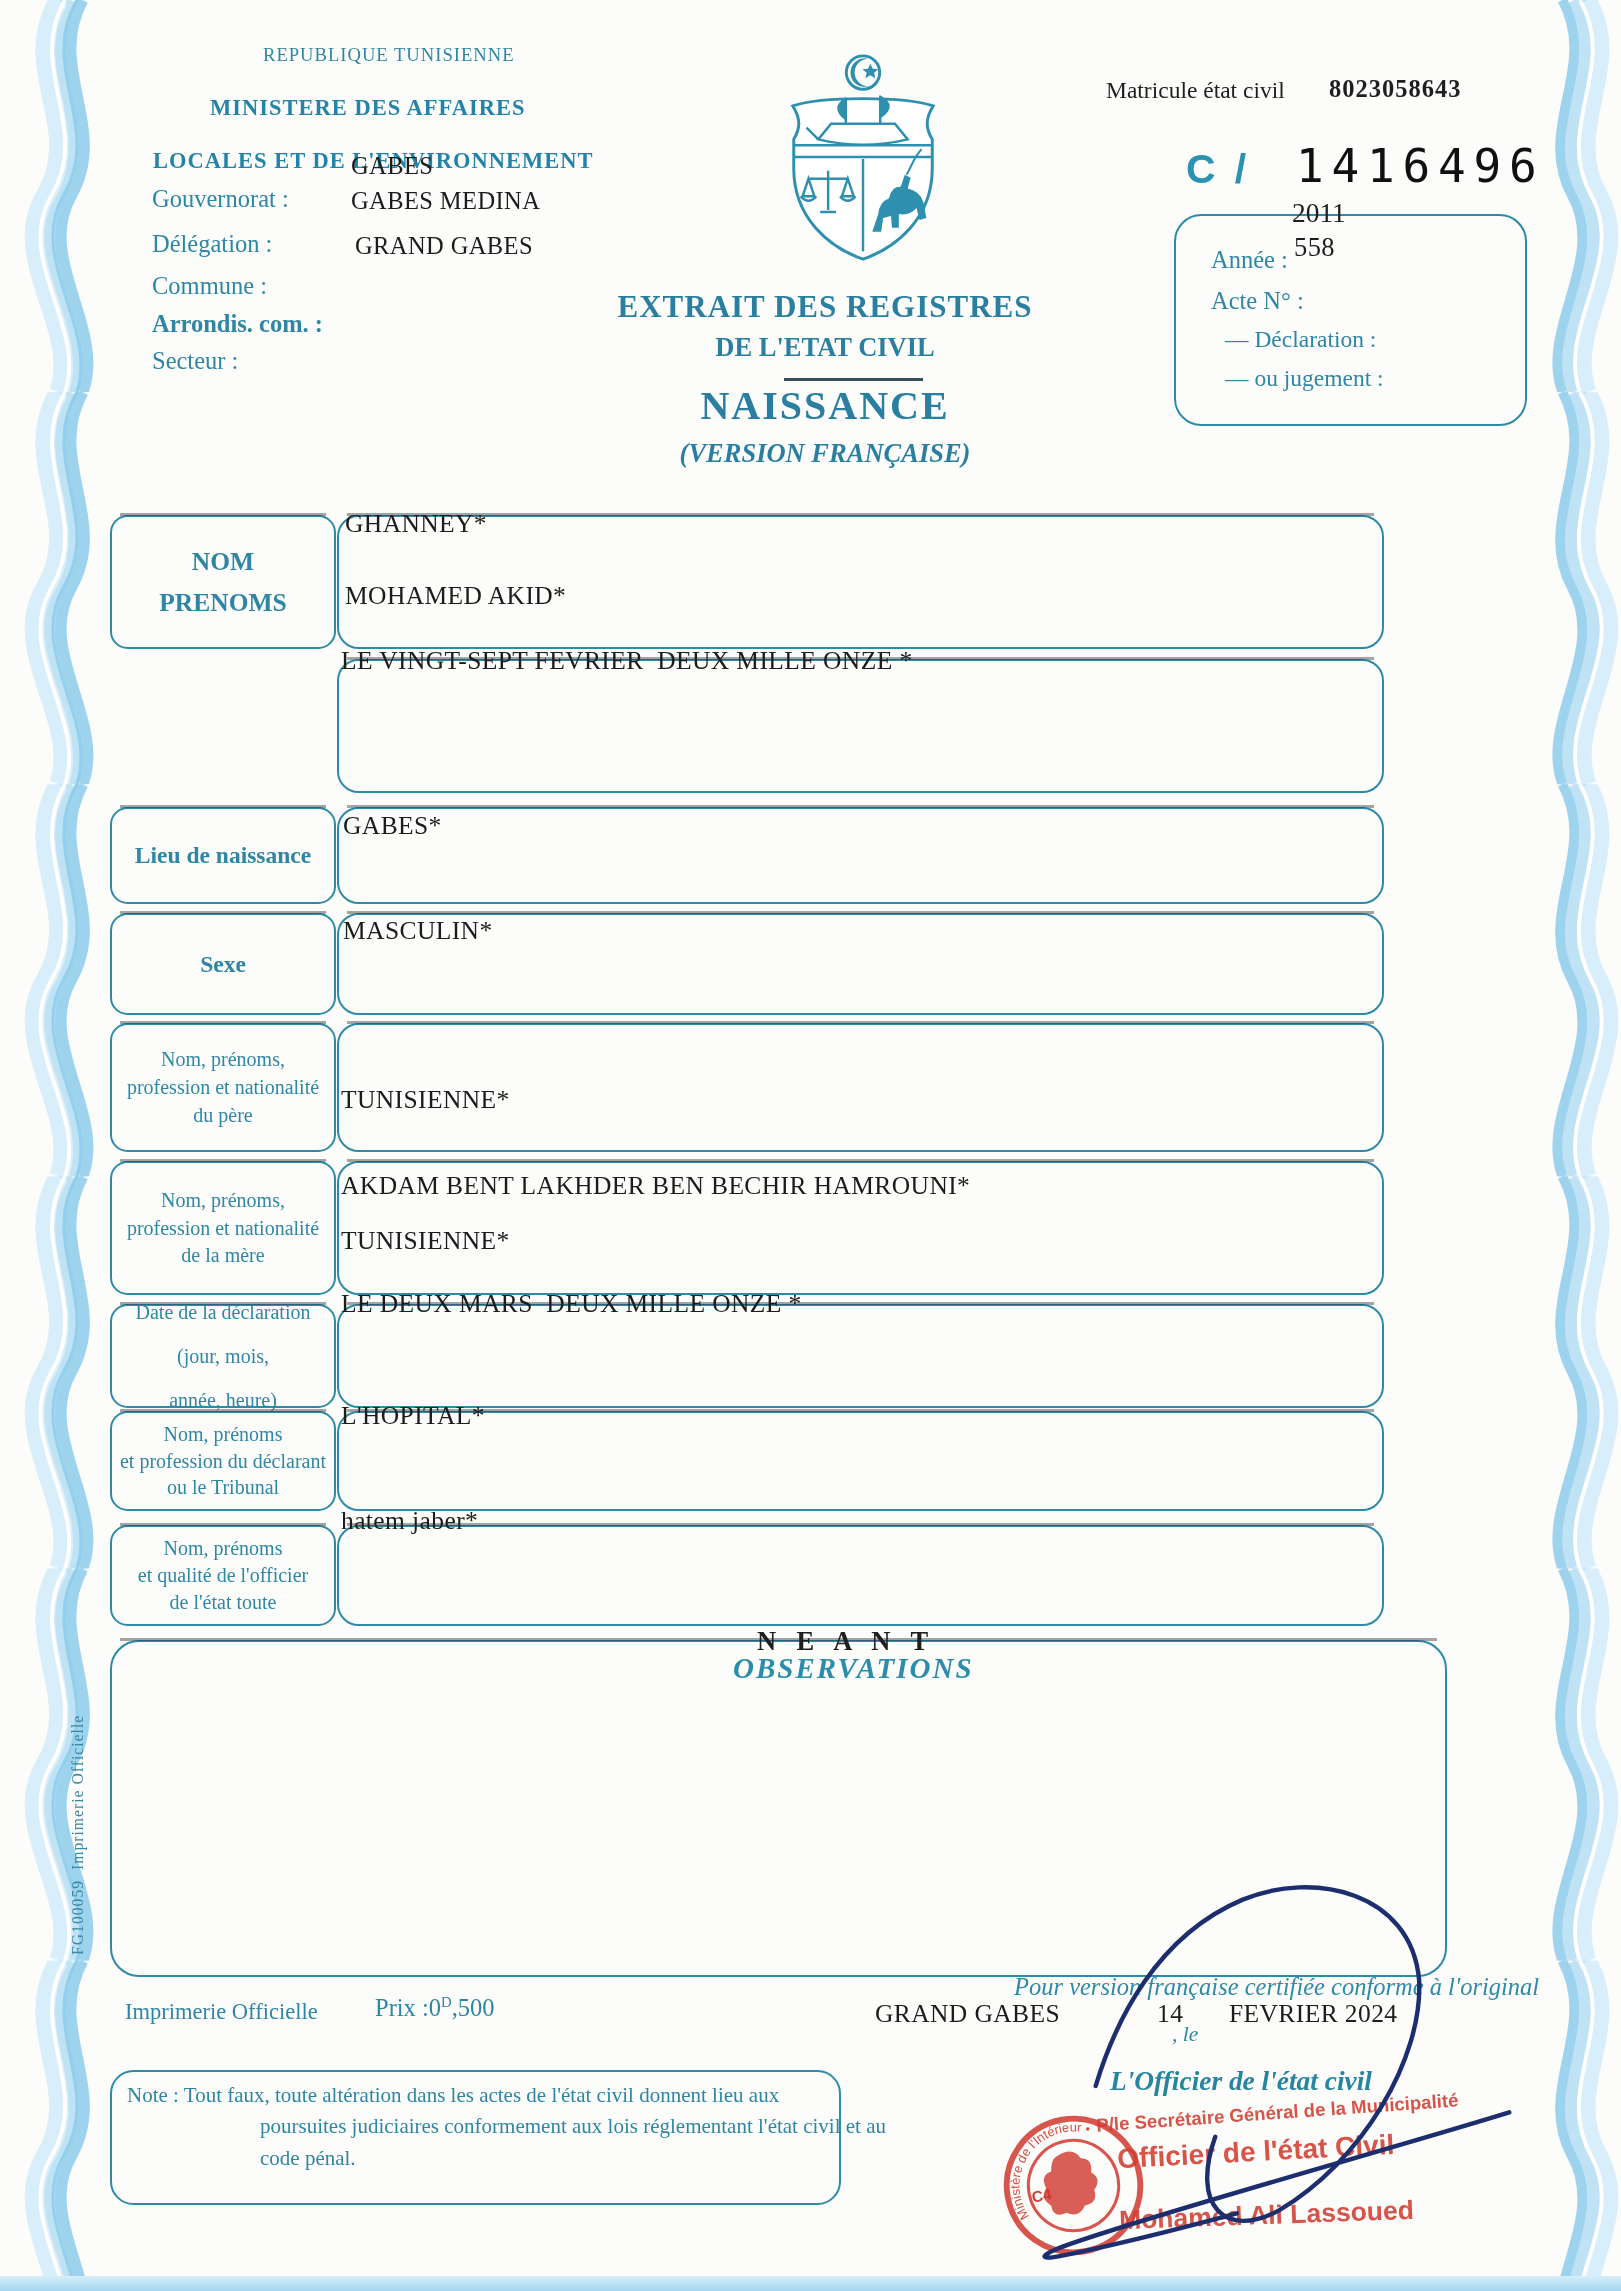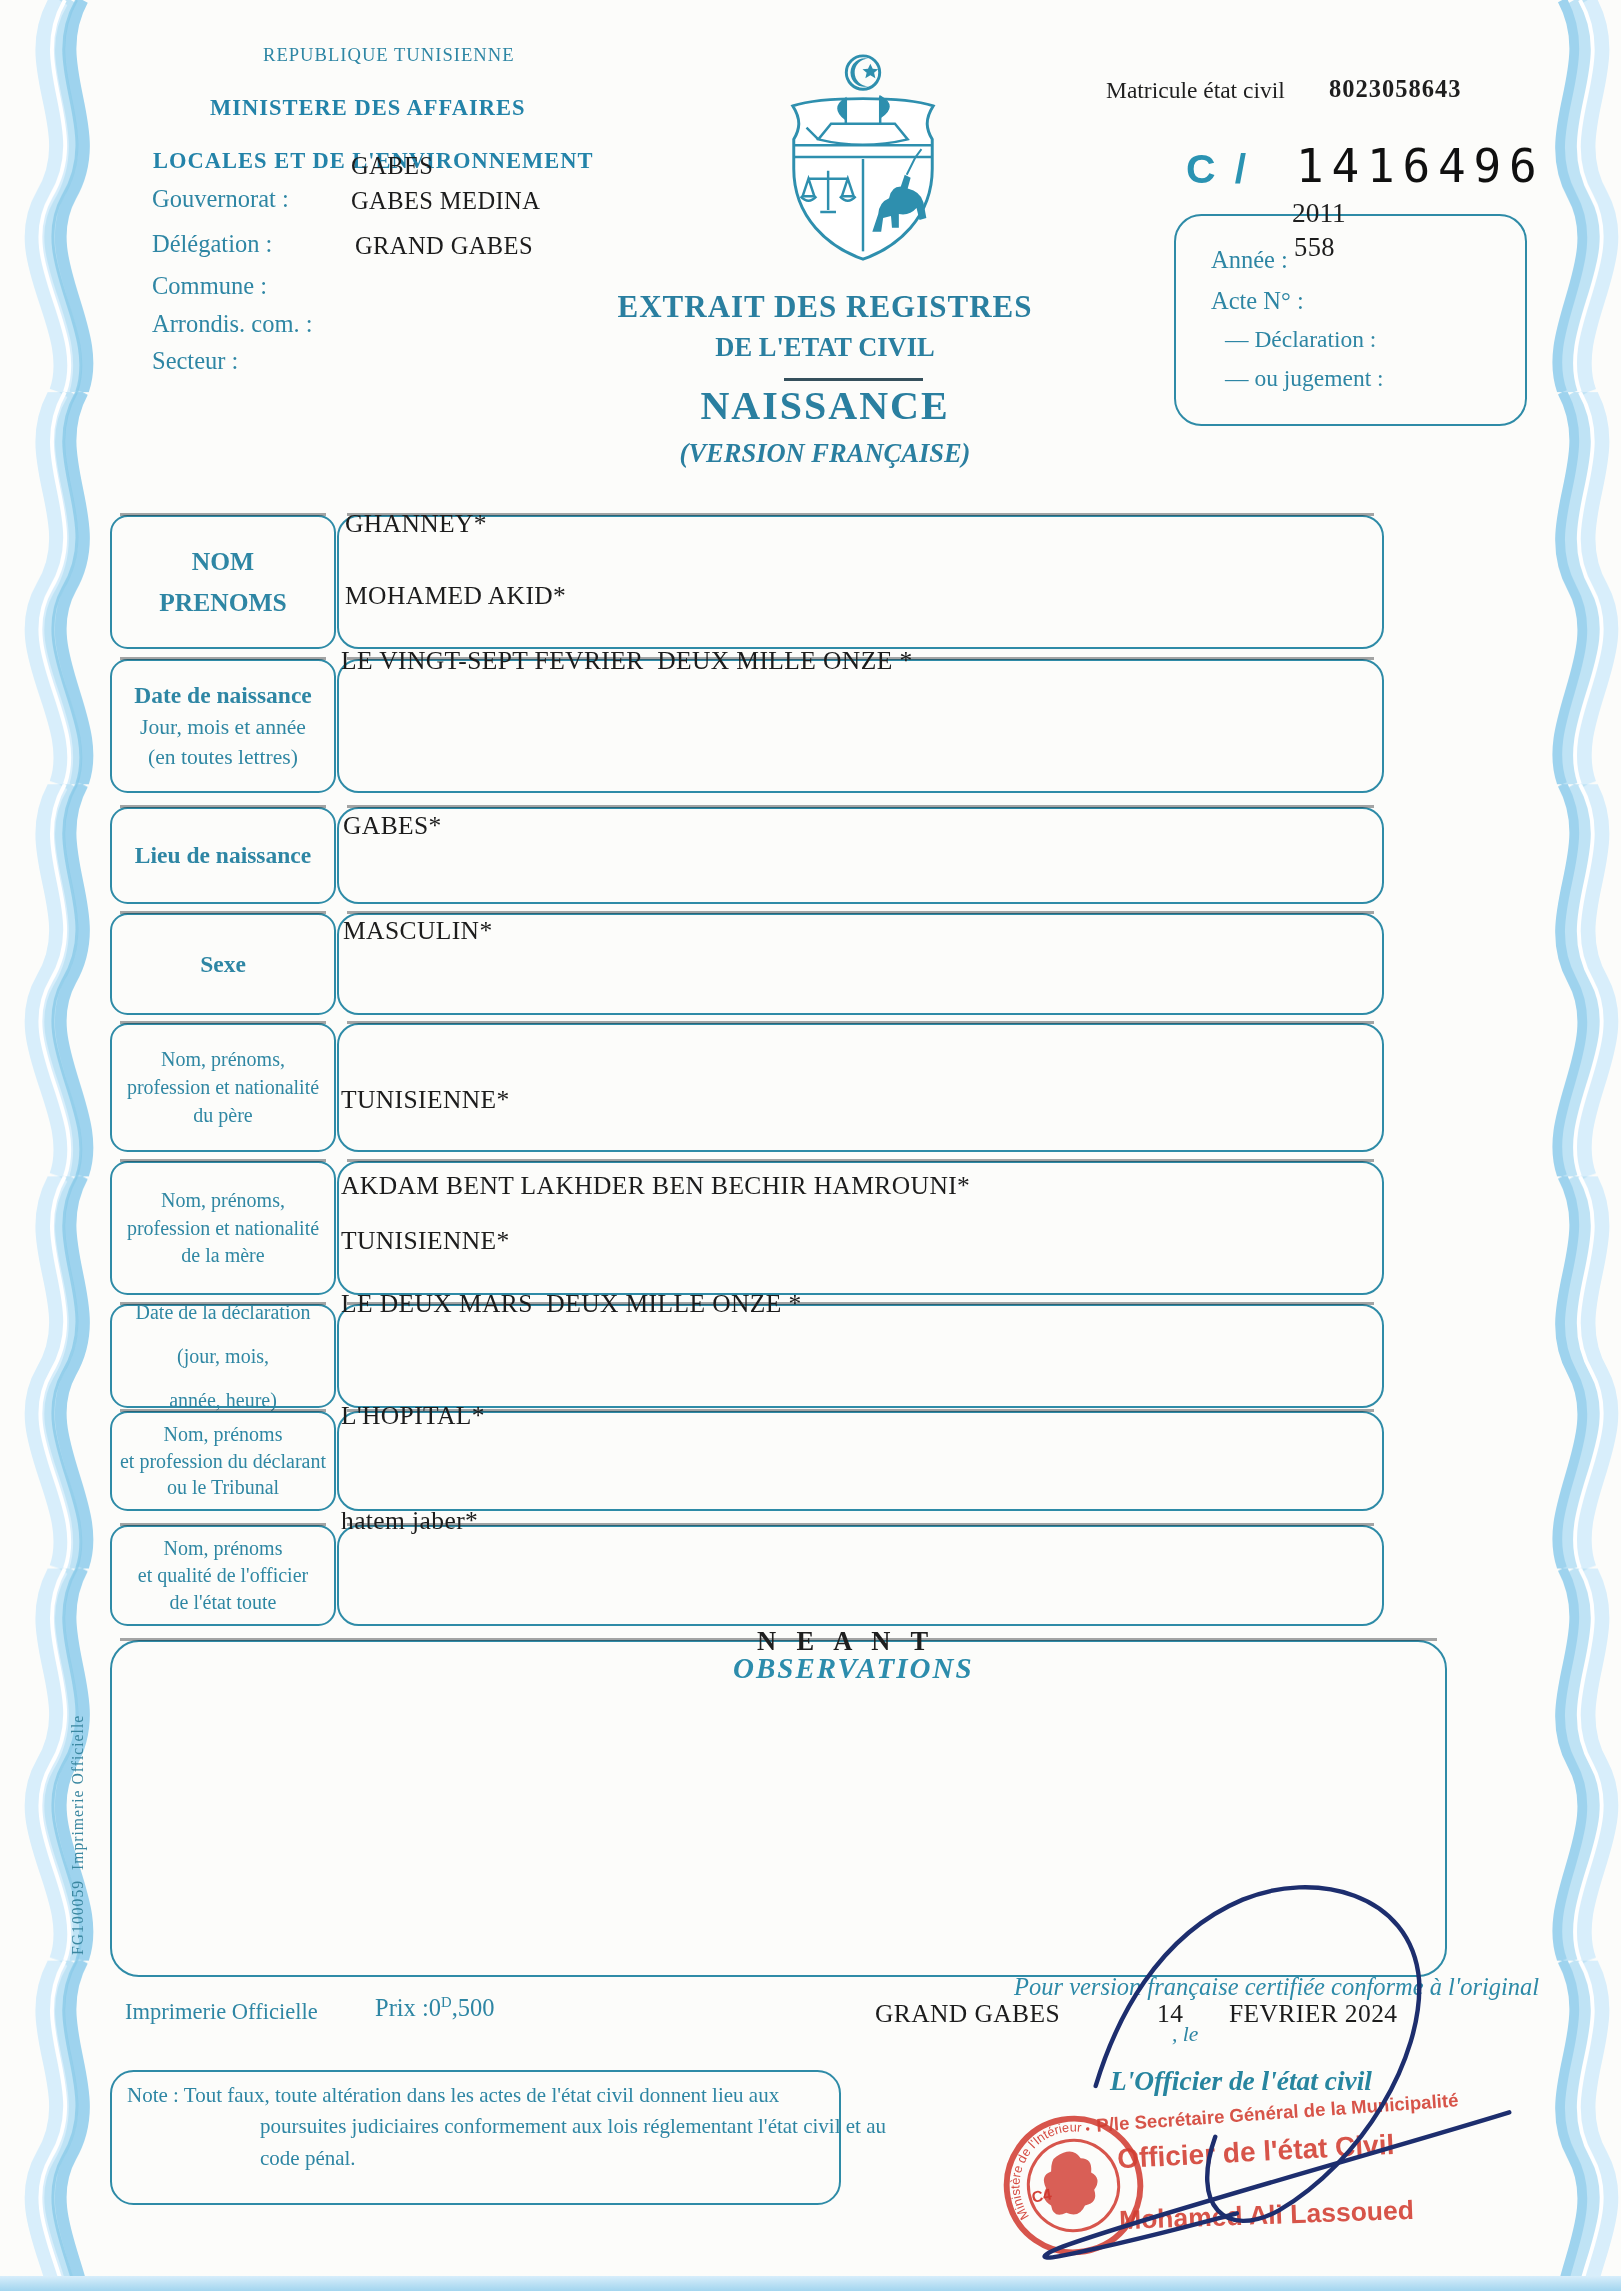--- a/index.html
+++ b/index.html
@@ -54,21 +54,21 @@
 
   <div style="position:absolute;left:0;right:0;bottom:0;height:15.7px;background:linear-gradient(#d8eefb,#9ed3ee);z-index:1;"></div>
 
   <div class="t teal" style="left:263px;top:45px;font-size:18.6px;letter-spacing:1px;">REPUBLIQUE TUNISIENNE</div>
   <div class="t teal b" style="left:210px;top:96px;font-size:22.5px;letter-spacing:1px;color:#2383a9;">MINISTERE DES AFFAIRES</div>
   <div class="t teal b" style="left:153px;top:149px;font-size:22.5px;letter-spacing:1px;color:#2383a9;">LOCALES ET DE L'ENVIRONNEMENT</div>
 
   <div class="t teal" style="left:152px;top:186px;font-size:24.5px;">Gouvernorat :</div>
   <div class="t teal" style="left:152px;top:231px;font-size:24.5px;">Délégation :</div>
   <div class="t teal" style="left:152px;top:273px;font-size:24.5px;">Commune :</div>
-  <div class="t teal" style="left:152px;top:311px;font-size:24.5px;">Arrondis. com. :</div>
+  <div class="t teal" style="left:152px;top:311px;font-size:24.5px;font-weight:bold;">Arrondis. com. :</div>
   <div class="t teal" style="left:152px;top:348px;font-size:24.5px;">Secteur :</div>
 
   <div class="t val" style="left:351px;top:153px;font-size:24.5px;">GABES</div>
   <div class="t val" style="left:351px;top:188px;font-size:24.5px;">GABES MEDINA</div>
   <div class="t val" style="left:355px;top:233px;font-size:24.5px;">GRAND GABES</div>
 
   <svg style="left:777px;top:49px;z-index:3" width="172" height="221" viewBox="0 0 175 225">
     <g stroke="#2e8fae" fill="none" stroke-width="3">
       <circle cx="87.5" cy="24" r="17"></circle>
       <path d="M93 10 A 14.5 14.5 0 1 0 93 38 A 11 11 0 1 1 93 10 Z" fill="#2e8fae" stroke="none"></path>
@@ -111,25 +111,20 @@
   <div class="t teal b it" style="left:531px;top:439px;width:588px;text-align:center;font-size:26.5px;color:#2a7fa0;">(VERSION FRANÇAISE)</div>
 
   <div class="lbox" style="left:110px;top:515px;width:222px;height:130px;">
     <div class="lblbold" style="font-size:25.5px;">NOM</div>
     <div class="lblbold" style="font-size:25.5px;">PRENOMS</div>
   </div>
   <div class="box dk" style="left:337px;top:515px;width:1043px;height:130px;"></div>
   <div class="t val" style="left:345px;top:510px;">GHANNEY*</div>
   <div class="t val" style="left:345px;top:582px;">MOHAMED AKID*</div>
 
-  <div class="lbox" style="left:110px;top:659px;width:222px;height:130px;gap:5.9px;">
-    <div class="lblbold">Date de naissance</div>
-    <div class="lblreg" style="font-size:21.6px;">Jour, mois et année</div>
-    <div class="lblreg" style="font-size:21.6px;">(en toutes lettres)</div>
-  </div>
   <div class="box dk" style="left:337px;top:659px;width:1043px;height:130px;"></div>
   <div class="t val" style="left:341px;top:647px;">LE VINGT-SEPT FEVRIER  DEUX MILLE ONZE *</div>
 
   <div class="lbox" style="left:110px;top:807px;width:222px;height:93px;">
     <div class="lblbold">Lieu de naissance</div>
   </div>
   <div class="box dk" style="left:337px;top:807px;width:1043px;height:93px;"></div>
   <div class="t val" style="left:343px;top:812px;">GABES*</div>
 
   <div class="lbox" style="left:110px;top:913px;width:222px;height:98px;">

